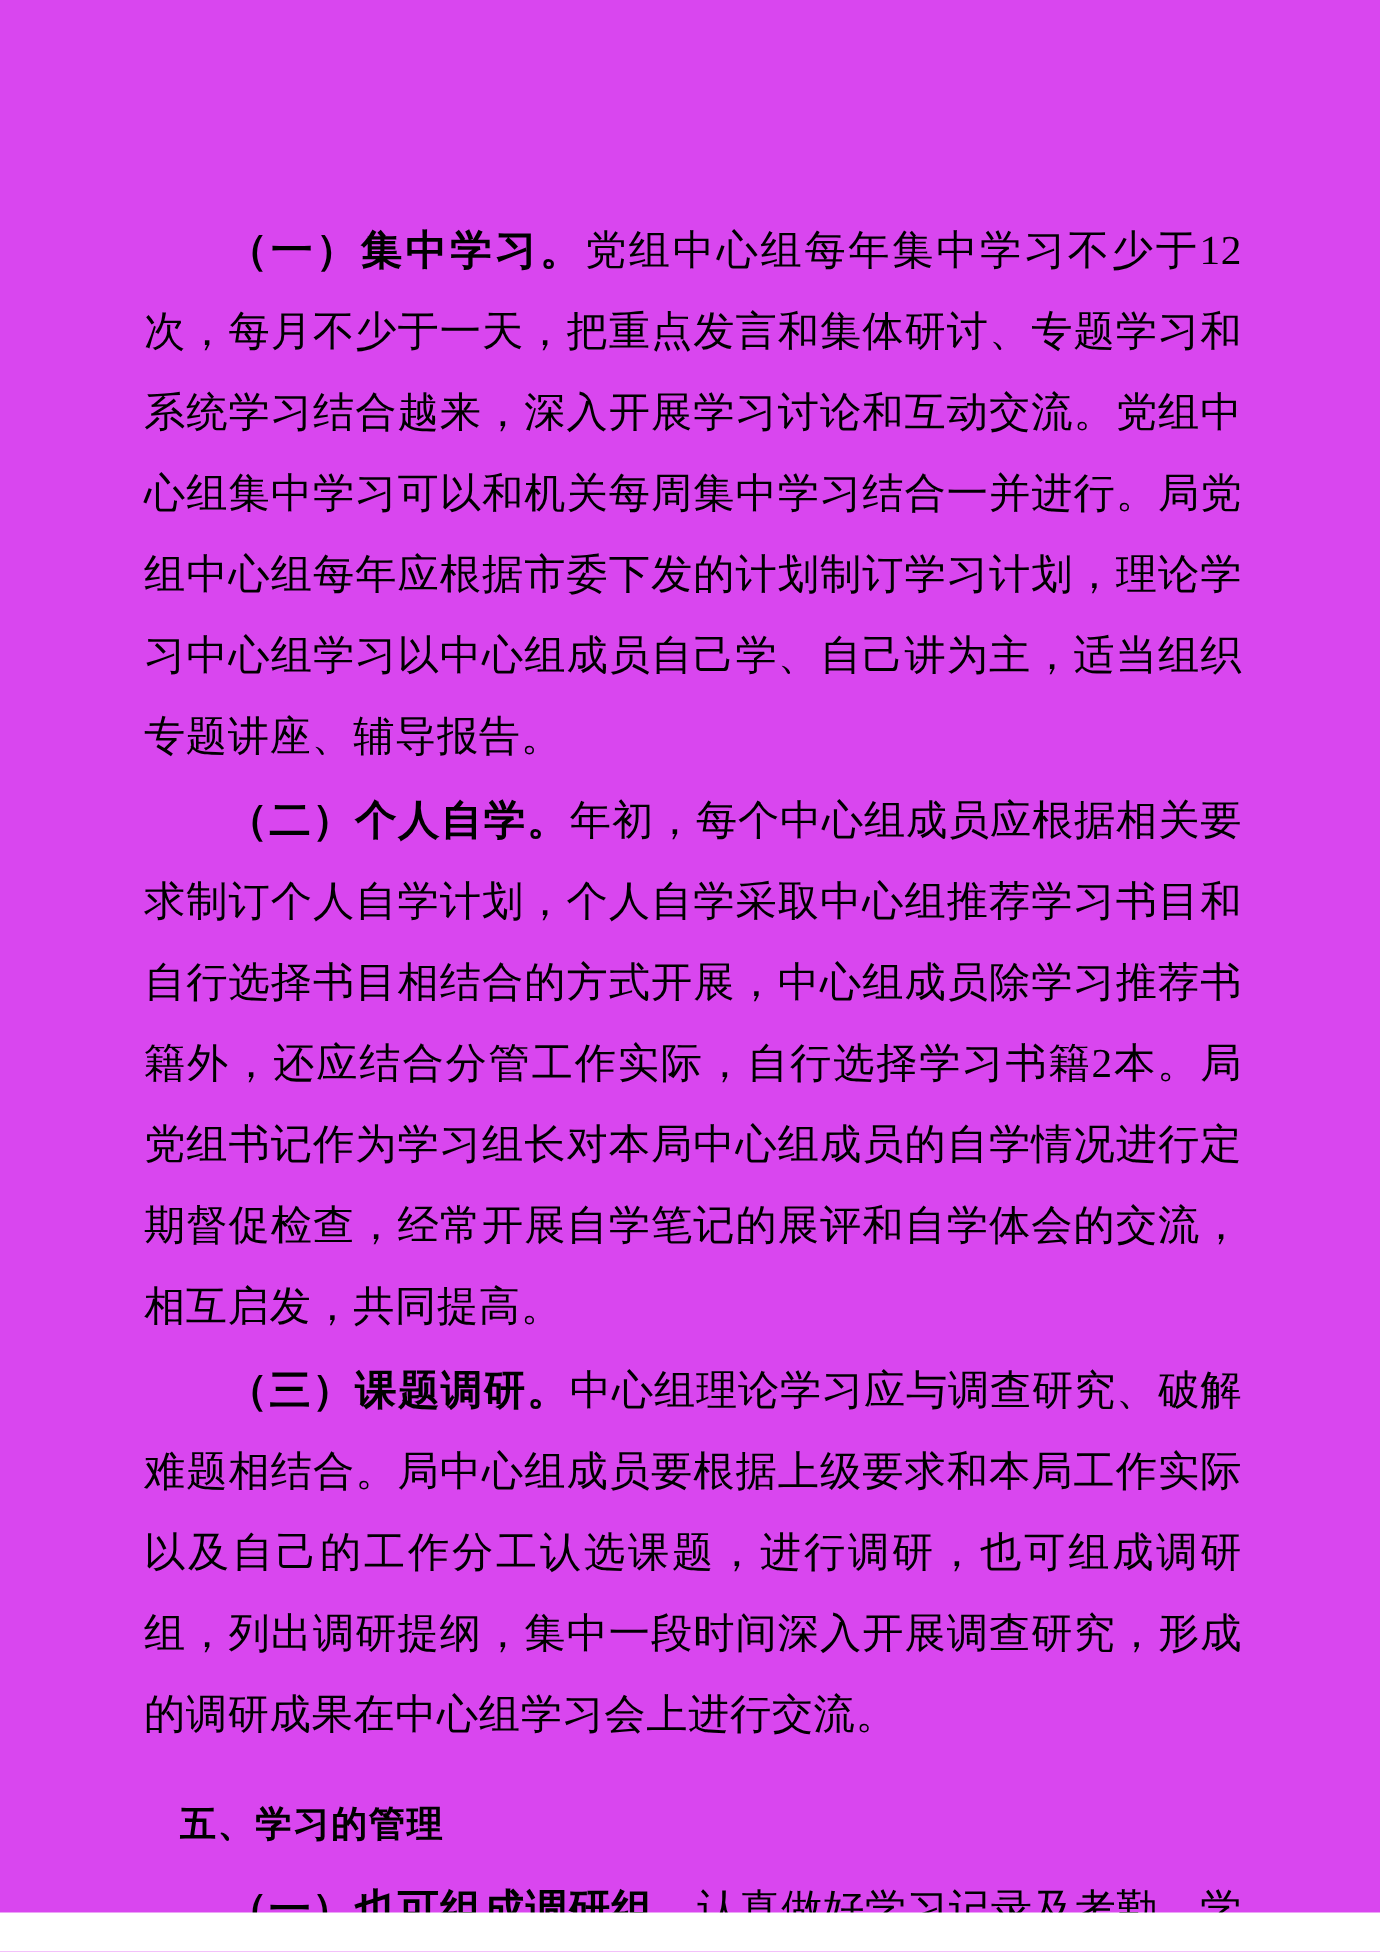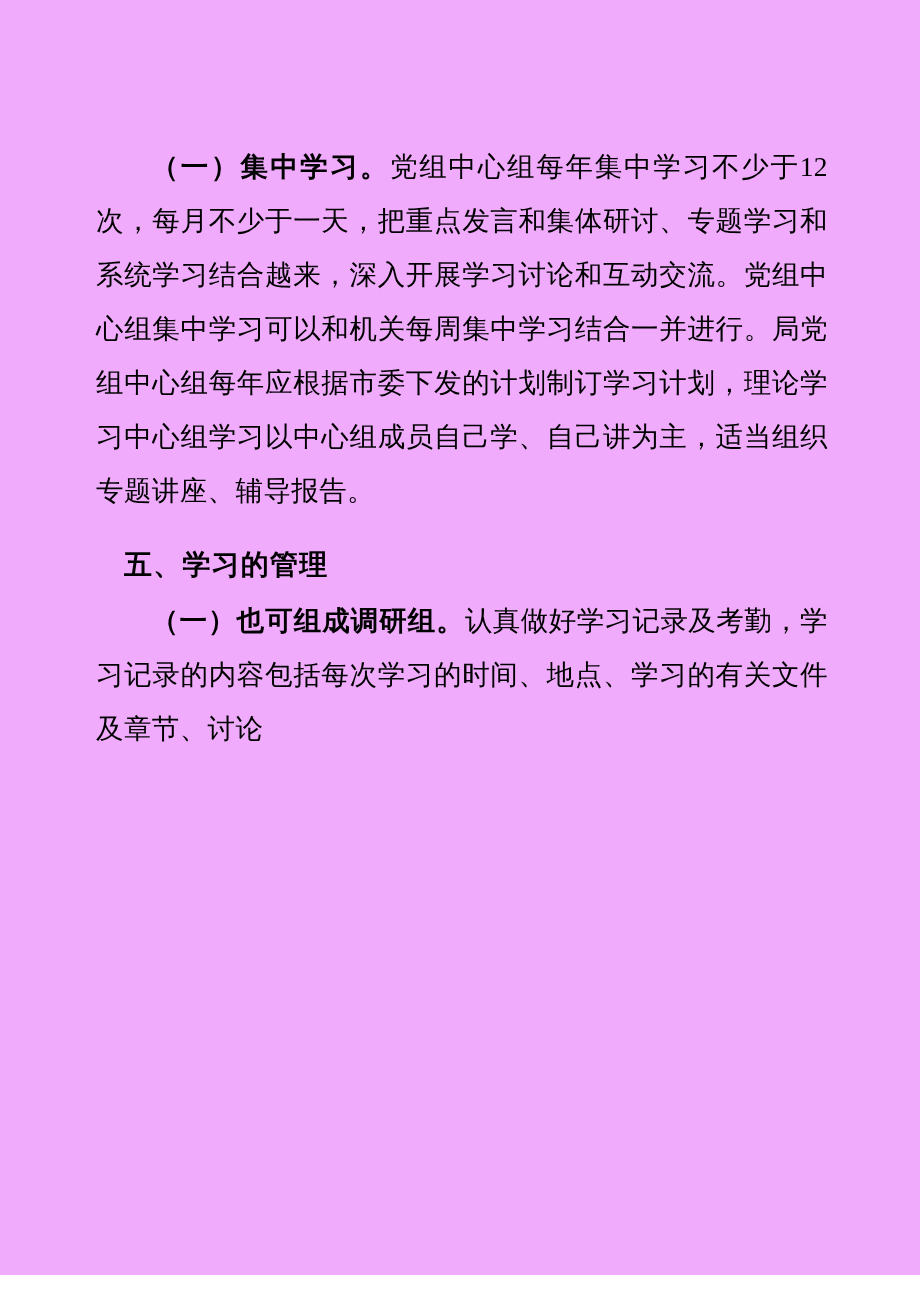--- a/index.html
+++ b/index.html
@@ -11,21 +11,21 @@
     width: 920px;
     height: 1301px;
     font-family: "Liberation Serif", "DejaVu Serif", serif;
     color: #000000;
     overflow: hidden;
   }
   .page {
     position: relative;
     width: 920px;
     height: 1301px;
-    background: #f0abfc;
+    background: #d946ef;
     box-sizing: border-box;
     padding: 140px 92px 40px 96px;
   }
   .doc-body {
     font-size: 27.5px;
     line-height: 54px;
     text-align: justify;
     text-justify: inter-ideograph;
     letter-spacing: 0.4px;
   }
@@ -34,21 +34,21 @@
     text-indent: 2em;
   }
   p.para + p.para {
     margin-top: 2px;
   }
   .lead {
     font-weight: 700;
     letter-spacing: 1px;
   }
   h2.section-heading {
-    font-size: 28px;
+    font-size: 24px;
     line-height: 54px;
     font-weight: 700;
     margin: 20px 0 2px 0;
     text-indent: 1em;
     letter-spacing: 1.2px;
   }
   .clip-bottom {
     position: absolute;
     left: 0;
     right: 0;
@@ -60,21 +60,27 @@
 </head>
 <body>
 
 <div class="page">
   <div class="doc-body">
 
     <p class="para">
       <span class="lead">（一）集中学习。</span><span>党组中心组每年集中学习不少于12次，每月不少于一天，把重点发言和集体研讨、专题学习和系统学习结合越来，深入开展学习讨论和互动交流。党组中心组集中学习可以和机关每周集中学习结合一并进行。局党组中心组每年应根据市委下发的计划制订学习计划，理论学习中心组学习以中心组成员自己学、自己讲为主，适当组织专题讲座、辅导报告。</span>
     </p>
 
+    <p class="para">
+      <span class="lead">（二）个人自学。</span><span>年初，每个中心组成员应根据相关要求制订个人自学计划，个人自学采取中心组推荐学习书目和自行选择书目相结合的方式开展，中心组成员除学习推荐书籍外，还应结合分管工作实际，自行选择学习书籍2本。局党组书记作为学习组长对本局中心组成员的自学情况进行定期督促检查，经常开展自学笔记的展评和自学体会的交流，相互启发，共同提高。</span>
+    </p>
 
+    <p class="para">
+      <span class="lead">（三）课题调研。</span><span>中心组理论学习应与调查研究、破解难题相结合。局中心组成员要根据上级要求和本局工作实际以及自己的工作分工认选课题，进行调研，也可组成调研组，列出调研提纲，集中一段时间深入开展调查研究，形成的调研成果在中心组学习会上进行交流。</span>
+    </p>
 
     <h2 class="section-heading">五、学习的管理</h2>
 
     <p class="para">
       <span class="lead">（一）也可组成调研组。</span><span>认真做好学习记录及考勤，学习记录的内容包括每次学习的时间、地点、学习的有关文件及章节、讨论</span>
     </p>
 
   </div>
   <div class="clip-bottom"></div>
 </div>

